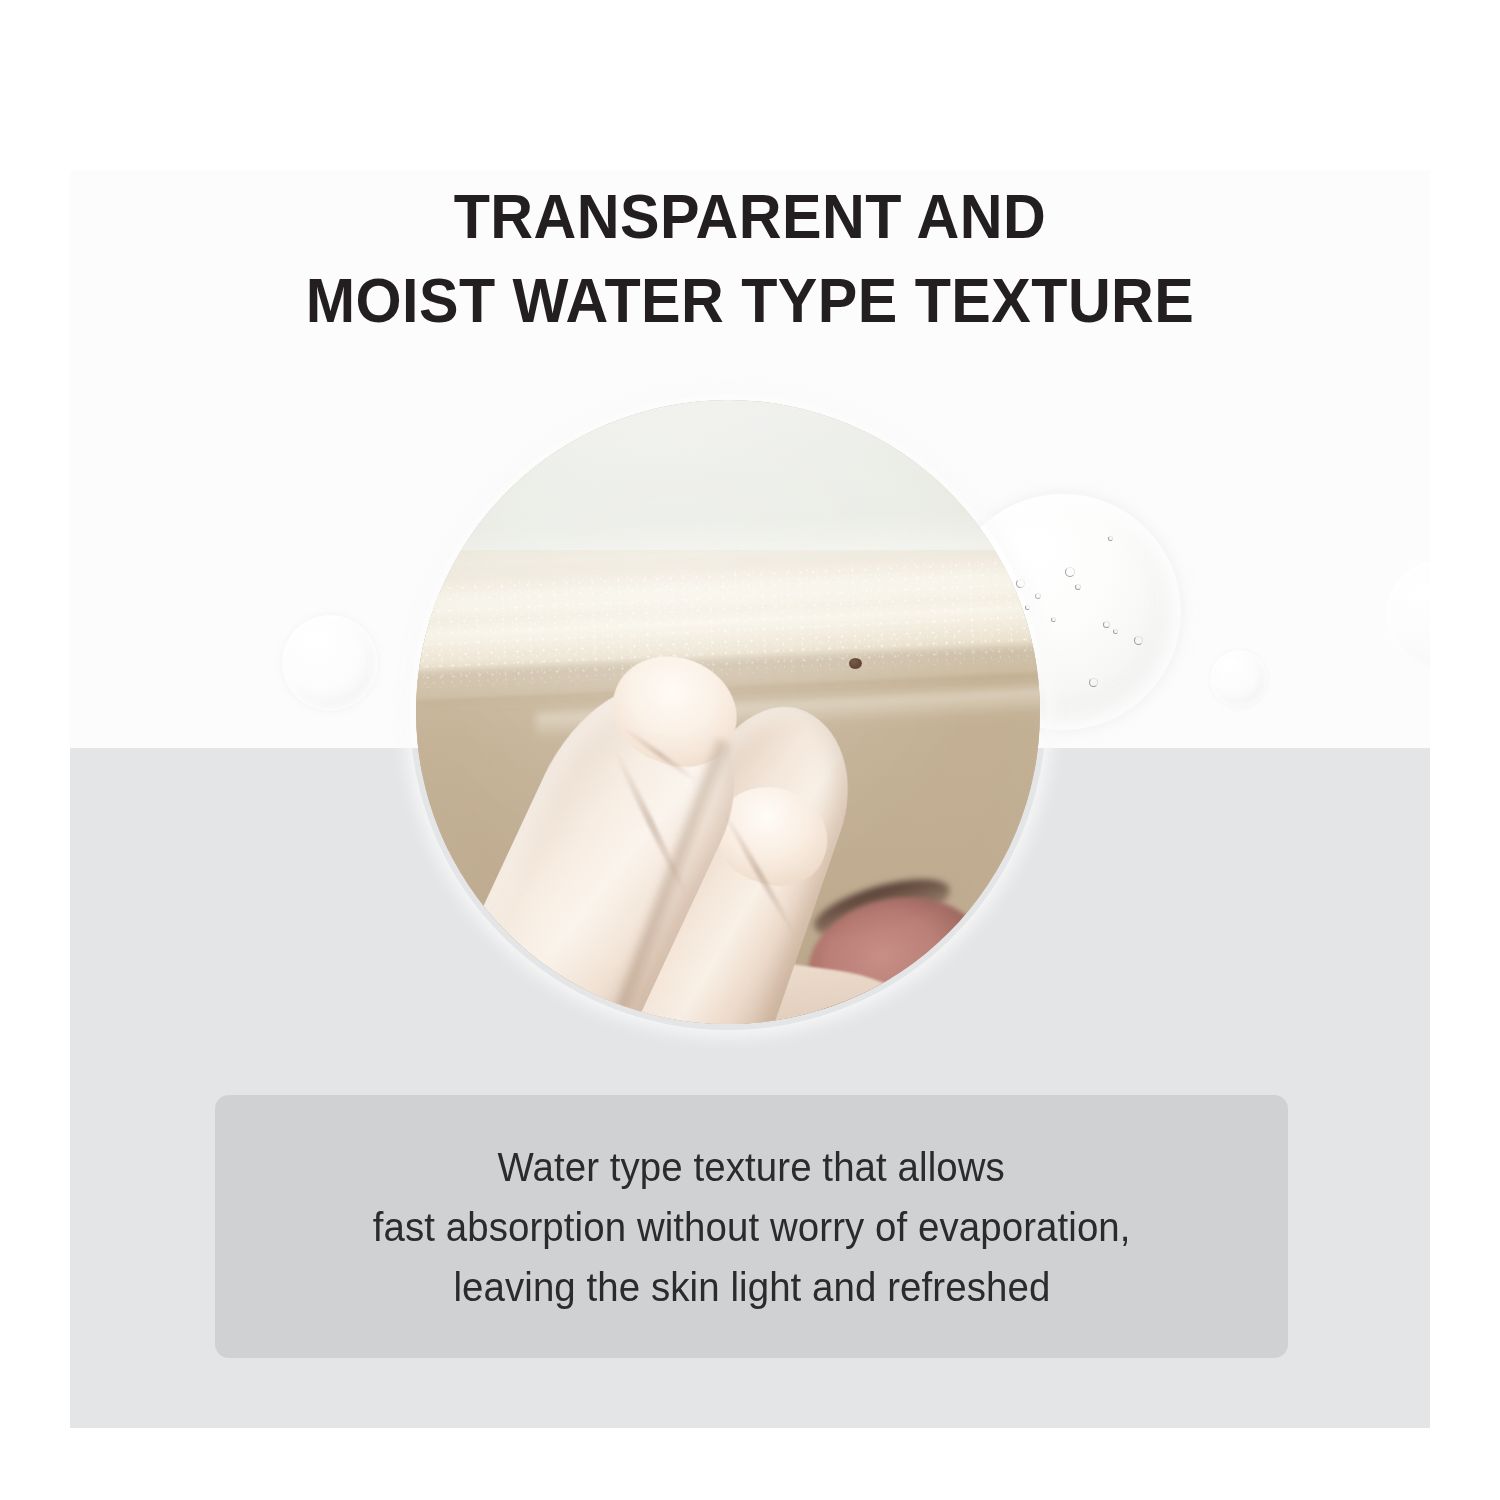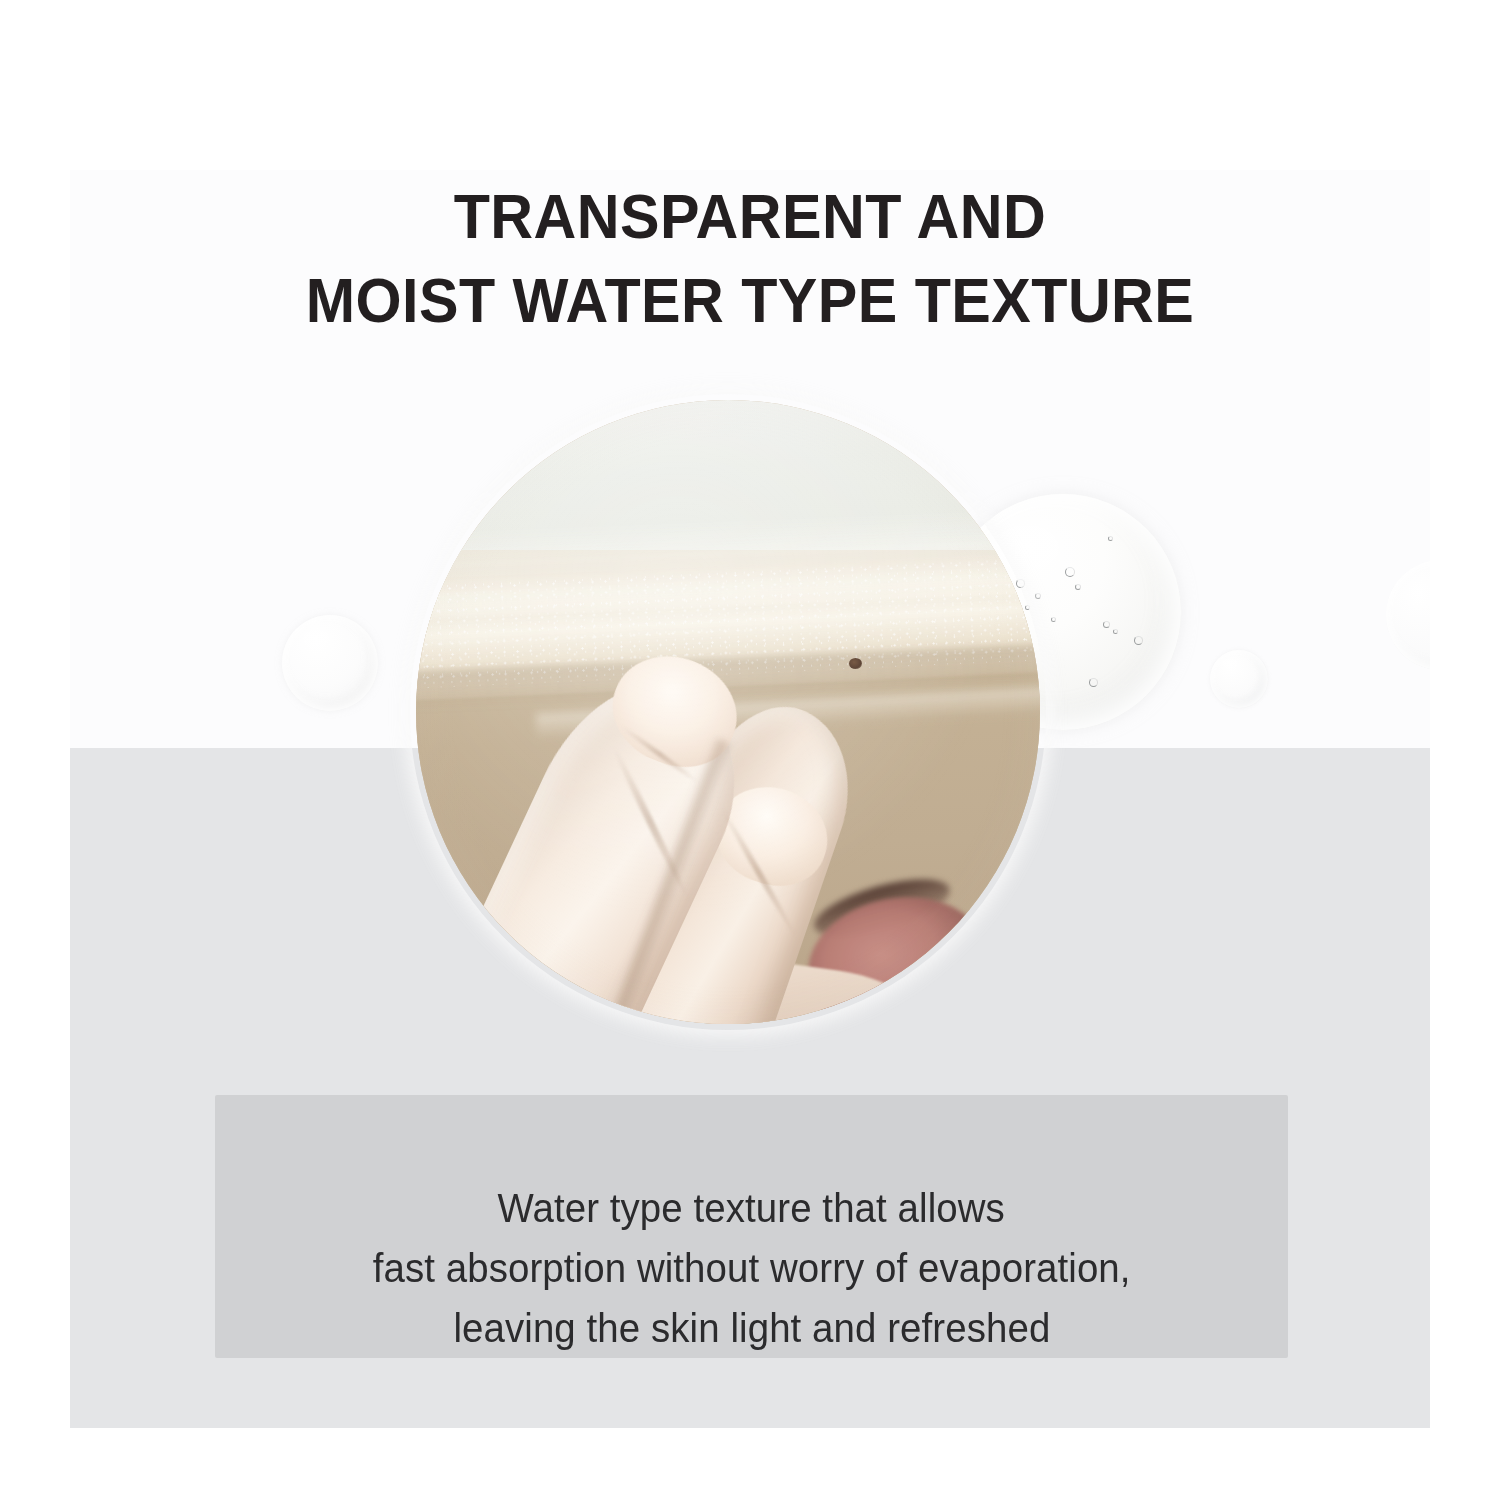--- a/index.html
+++ b/index.html
@@ -418,26 +418,26 @@
       radial-gradient(circle at 42% 30%, rgba(255,255,255,0.22) 0%, rgba(255,255,255,0) 58%),
       radial-gradient(circle at 50% 50%, rgba(255,255,255,0) 62%, rgba(214,202,186,0.18) 100%);
   }
 
   
   #caption-box {
     position:absolute;
     left:145px; top:925px;       
     width:1073px; height:263px;
     background:#d0d1d3;
-    border-radius:2px;
+    border-radius:14px;
     z-index:45;
     display:flex;
     flex-direction:column;
     align-items:center;
-    justify-content:flex-end;
+    justify-content:center;
   }
   #caption-box .cline {
     display:block;
     font-family:"Liberation Sans", sans-serif;
     font-weight:400;
     color:#2b2b2d;
     font-size:40px;
     line-height:60px;
     letter-spacing:0.1px;
     white-space:nowrap;

